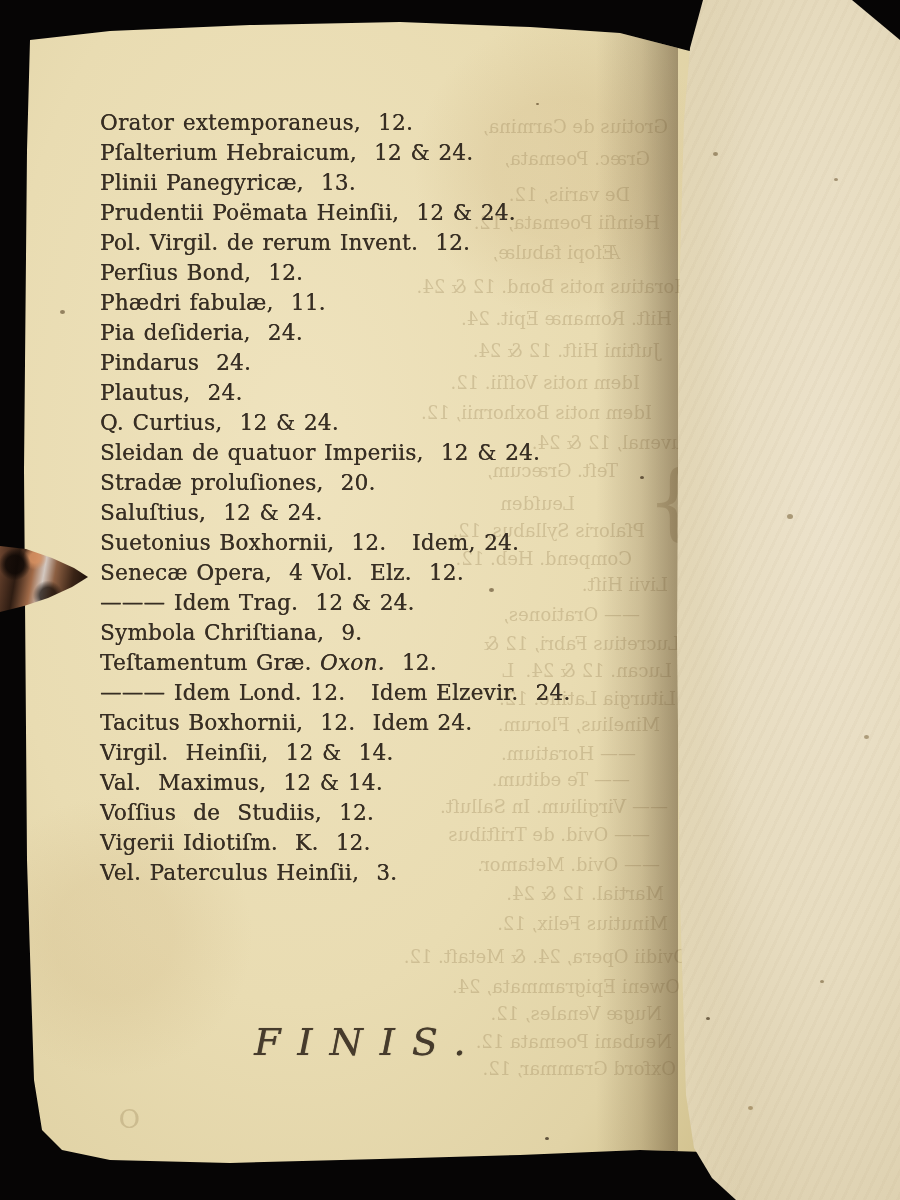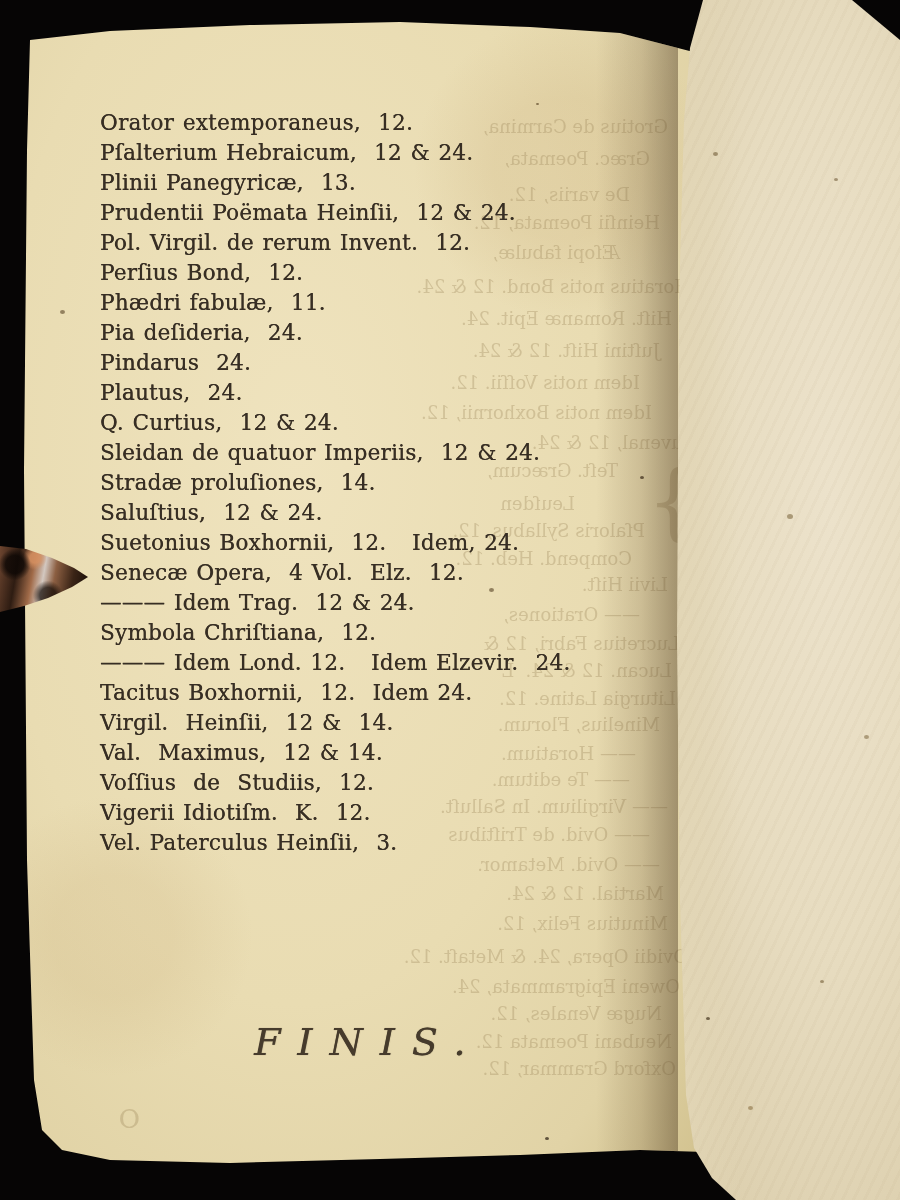--- a/index.html
+++ b/index.html
@@ -113,26 +113,27 @@
         <div class="cat-line"><span>Plinii Panegyricæ,  13.</span></div>
         <div class="cat-line"><span>Prudentii Poëmata Heinſii,  12 &amp; 24.</span></div>
         <div class="cat-line"><span>Pol. Virgil. de rerum Invent.  12.</span></div>
         <div class="cat-line"><span>Perſius Bond,  12.</span></div>
         <div class="cat-line"><span>Phædri fabulæ,  11.</span></div>
         <div class="cat-line"><span>Pia deſideria,  24.</span></div>
         <div class="cat-line"><span>Pindarus  24.</span></div>
         <div class="cat-line"><span>Plautus,  24.</span></div>
         <div class="cat-line"><span>Q. Curtius,  12 &amp; 24.</span></div>
         <div class="cat-line"><span>Sleidan de quatuor Imperiis,  12 &amp; 24.</span></div>
-        <div class="cat-line"><span>Stradæ proluſiones,  14.</span></div>
+        <div class="cat-line"><span>Stradæ proluſiones,  20.</span></div>
         <div class="cat-line"><span>Saluſtius,  12 &amp; 24.</span></div>
         <div class="cat-line"><span>Suetonius Boxhornii,  12.   Idem, 24.</span></div>
         <div class="cat-line"><span>Senecæ Opera,  4 Vol.  Elz.  12.</span></div>
         <div class="cat-line"><span>——— Idem Trag.  12 &amp; 24.</span></div>
-        <div class="cat-line"><span>Symbola Chriſtiana,  12.</span></div>
+        <div class="cat-line"><span>Symbola Chriſtiana,  9.</span></div>
+        <div class="cat-line"><span>Teſtamentum Græ. </span><span class="it">Oxon.</span><span>  12.</span></div>
         <div class="cat-line"><span>——— Idem Lond. 12.   Idem Elzevir.  24.</span></div>
         <div class="cat-line"><span>Tacitus Boxhornii,  12.  Idem 24.</span></div>
         <div class="cat-line"><span>Virgil.  Heinſii,  12 &amp;  14.</span></div>
         <div class="cat-line"><span>Val.  Maximus,  12 &amp; 14.</span></div>
         <div class="cat-line"><span>Voſſius  de  Studiis,  12.</span></div>
         <div class="cat-line"><span>Vigerii Idiotiſm.  K.  12.</span></div>
         <div class="cat-line"><span>Vel. Paterculus Heinſii,  3.</span></div>
       </div>
     <div id="finis">FINIS.</div>
     <div id="gutter-shadow"></div>

